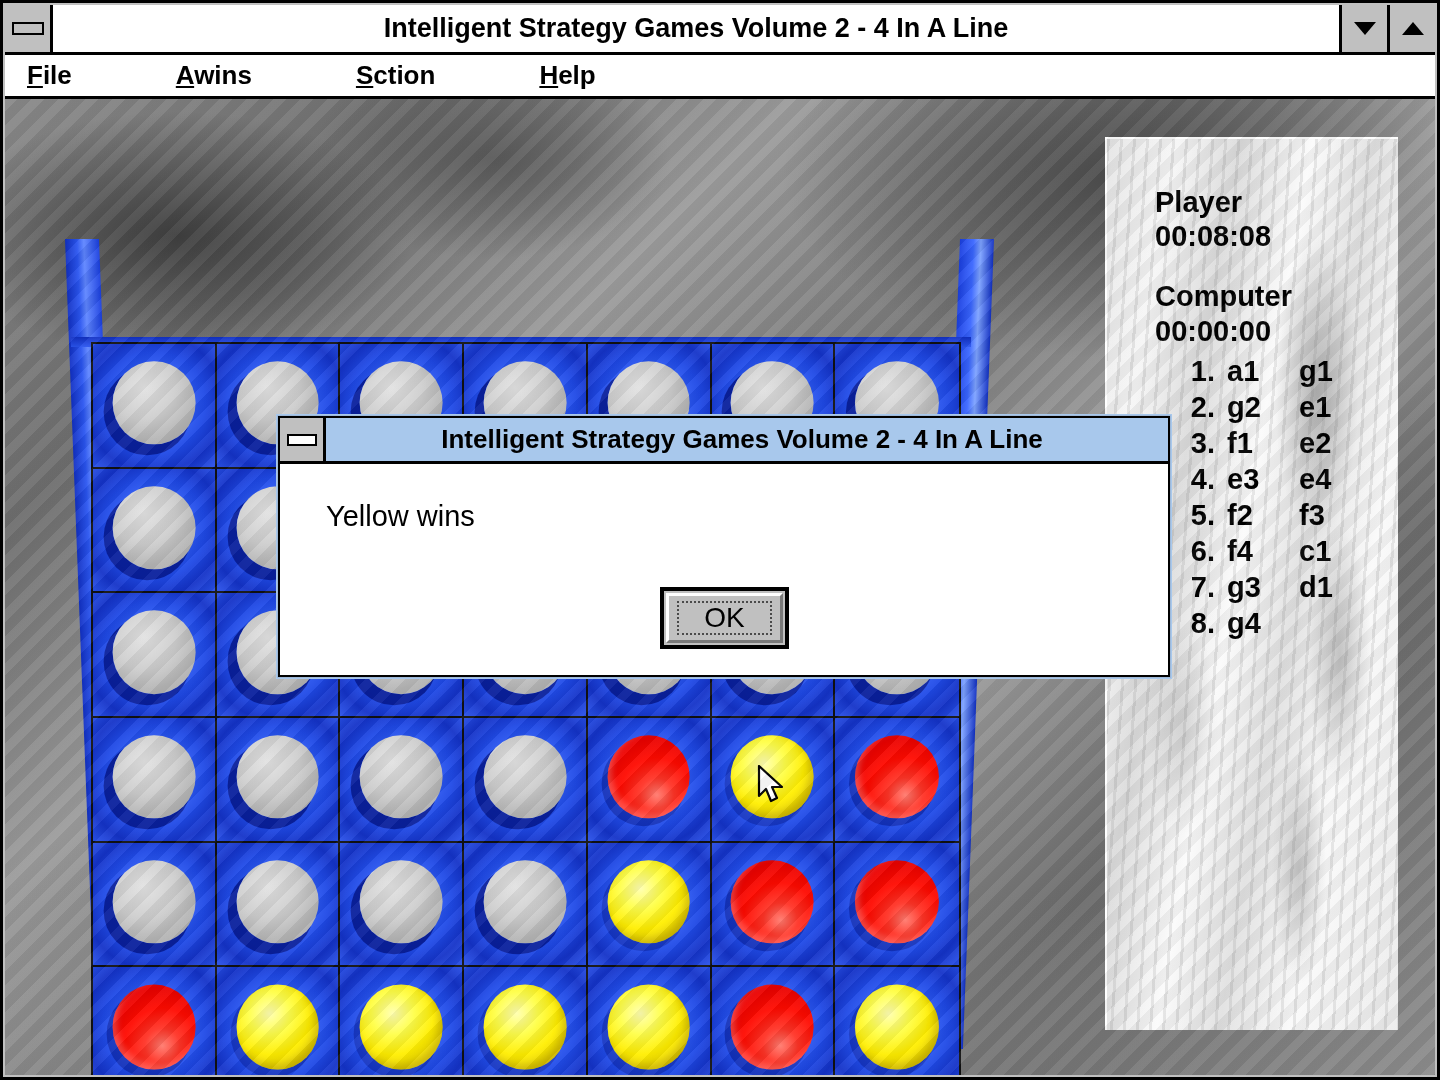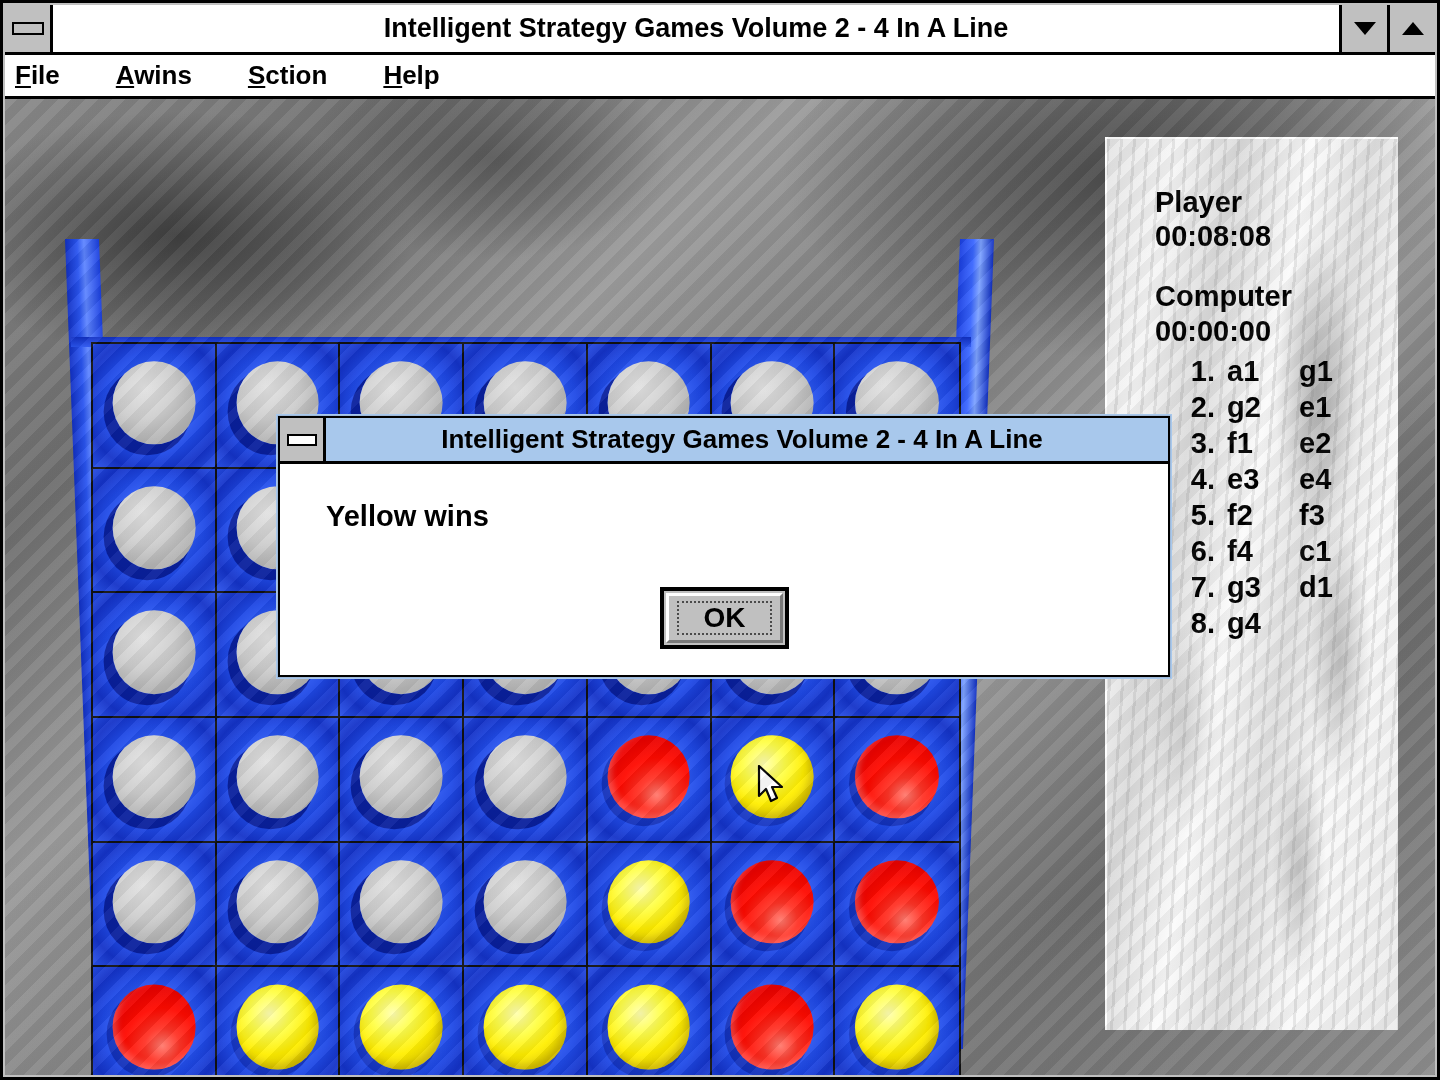--- a/index.html
+++ b/index.html
@@ -56,21 +56,21 @@
     width:0;height:0;border-left:11px solid transparent;border-right:11px solid transparent;
   }
   .tb-btn .down{border-top:13px solid #000;}
   .tb-btn .up{border-bottom:13px solid #000;}
 
   
   .menubar{
     position:absolute;left:5px;top:55px;width:1430px;height:44px;
     background:#ffffff;border-bottom:3px solid #000;
     box-sizing:border-box;
-    display:flex;align-items:center;padding-left:10px;
+    display:flex;align-items:center;padding-left:22px;gap:48px;
   }
   .menu-item{
     font-size:26px;font-weight:bold;color:#000;
     margin-right:56px;cursor:default;white-space:nowrap;
   }
   .menu-item u{text-decoration:underline;}
 
   
   .client{
     position:absolute;left:5px;top:99px;width:1430px;height:976px;
@@ -202,40 +202,40 @@
     display:flex;align-items:center;justify-content:center;
   }
   .dlg-sysmenu .bar{width:26px;height:8px;background:#ffffff;border:2px solid #000;}
   .dlg-title-text{
     flex:1;display:flex;align-items:center;justify-content:center;
     font-size:26px;font-weight:bold;color:#000;white-space:nowrap;
     padding-right:10px;
   }
   .dlg-message{
     position:absolute;left:46px;top:82px;
-    font-size:29px;font-weight:bold;color:#000;white-space:nowrap;
+    font-size:29px;font-weight:normal;color:#000;white-space:nowrap;
   }
   .dlg-btn{
     position:absolute;left:380px;top:169px;width:129px;height:62px;
     border:4px solid #000;background:#c0c0c0;box-sizing:border-box;
     display:flex;align-items:center;justify-content:center;
     padding:0;cursor:default;
   }
   .dlg-btn .face{
     position:absolute;inset:2px;
     border-top:3px solid #ffffff;border-left:3px solid #ffffff;
     border-bottom:3px solid #7a7a7a;border-right:3px solid #7a7a7a;
     box-sizing:border-box;background:#c0c0c0;
   }
   .dlg-btn .focus{
     position:absolute;left:13px;top:10px;right:13px;bottom:10px;
     border:2px dotted #4a4a4a;box-sizing:border-box;
   }
   .dlg-btn .lbl{
-    position:relative;font-size:28px;font-weight:bold;color:#000;z-index:2;
+    position:relative;font-size:28px;font-weight:normal;color:#000;z-index:2;
   }
 
   
   .cursor{position:absolute;left:752px;top:666px;width:30px;height:42px;pointer-events:none;}
 </style>
 </head>
 <body>
 
 <div id="app">
 

